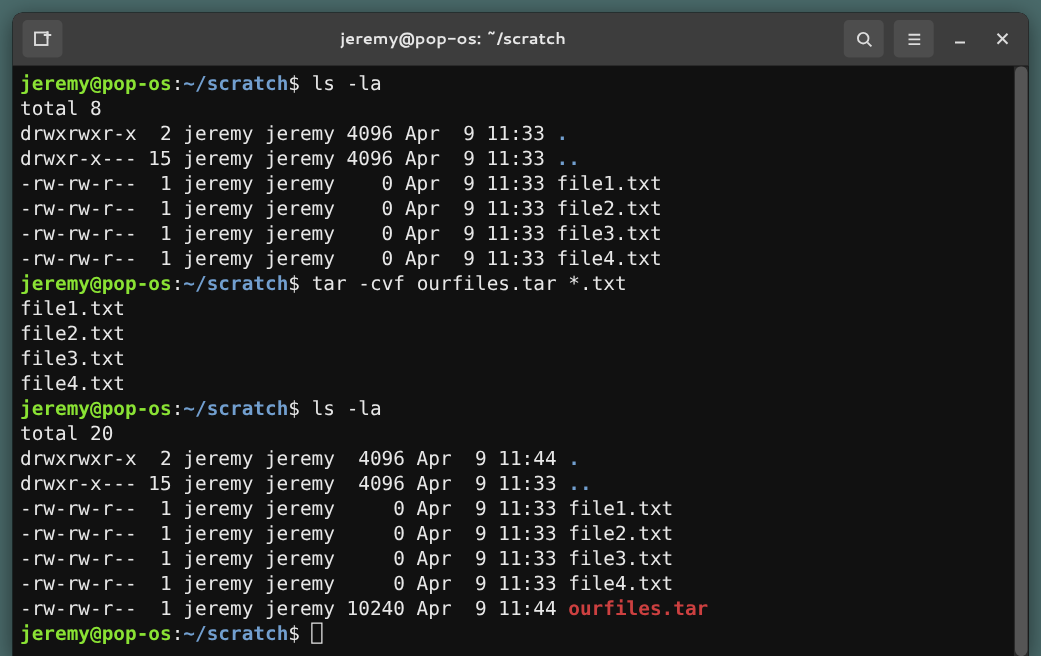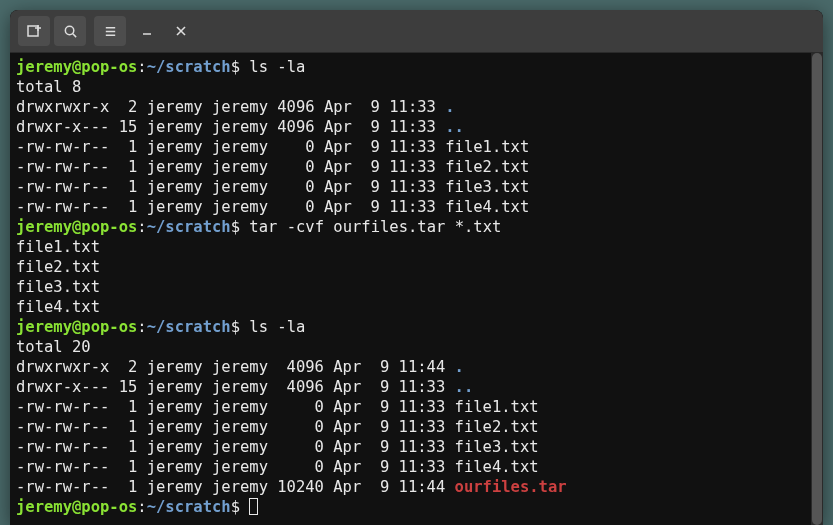--- a/index.html
+++ b/index.html
@@ -135,20 +135,21 @@
 
 <div class="window">
   <div class="titlebar">
     <div class="tb-btn square">
       <svg width="16" height="16" viewBox="0 0 16 16">
         <rect x="2" y="3" width="10" height="10" fill="none" stroke="#ddd" stroke-width="1.5"></rect>
         <line x1="9" y1="5" x2="15" y2="5" stroke="#ddd" stroke-width="1.5"></line>
         <line x1="12" y1="2" x2="12" y2="8" stroke="#ddd" stroke-width="1.5"></line>
       </svg>
     </div>
+    <div class="tb-title">jeremy@pop-os: ~/scratch</div>
     <div class="tb-right">
       <div class="tb-btn square">
         <svg width="15" height="15" viewBox="0 0 16 16">
           <circle cx="7" cy="7" r="4.5" fill="none" stroke="#ddd" stroke-width="1.6"></circle>
           <line x1="10.5" y1="10.5" x2="14" y2="14" stroke="#ddd" stroke-width="1.6"></line>
         </svg>
       </div>
       <div class="tb-btn square">
         <svg width="15" height="15" viewBox="0 0 16 16">
           <line x1="3" y1="4" x2="13" y2="4" stroke="#ddd" stroke-width="1.6"></line>

